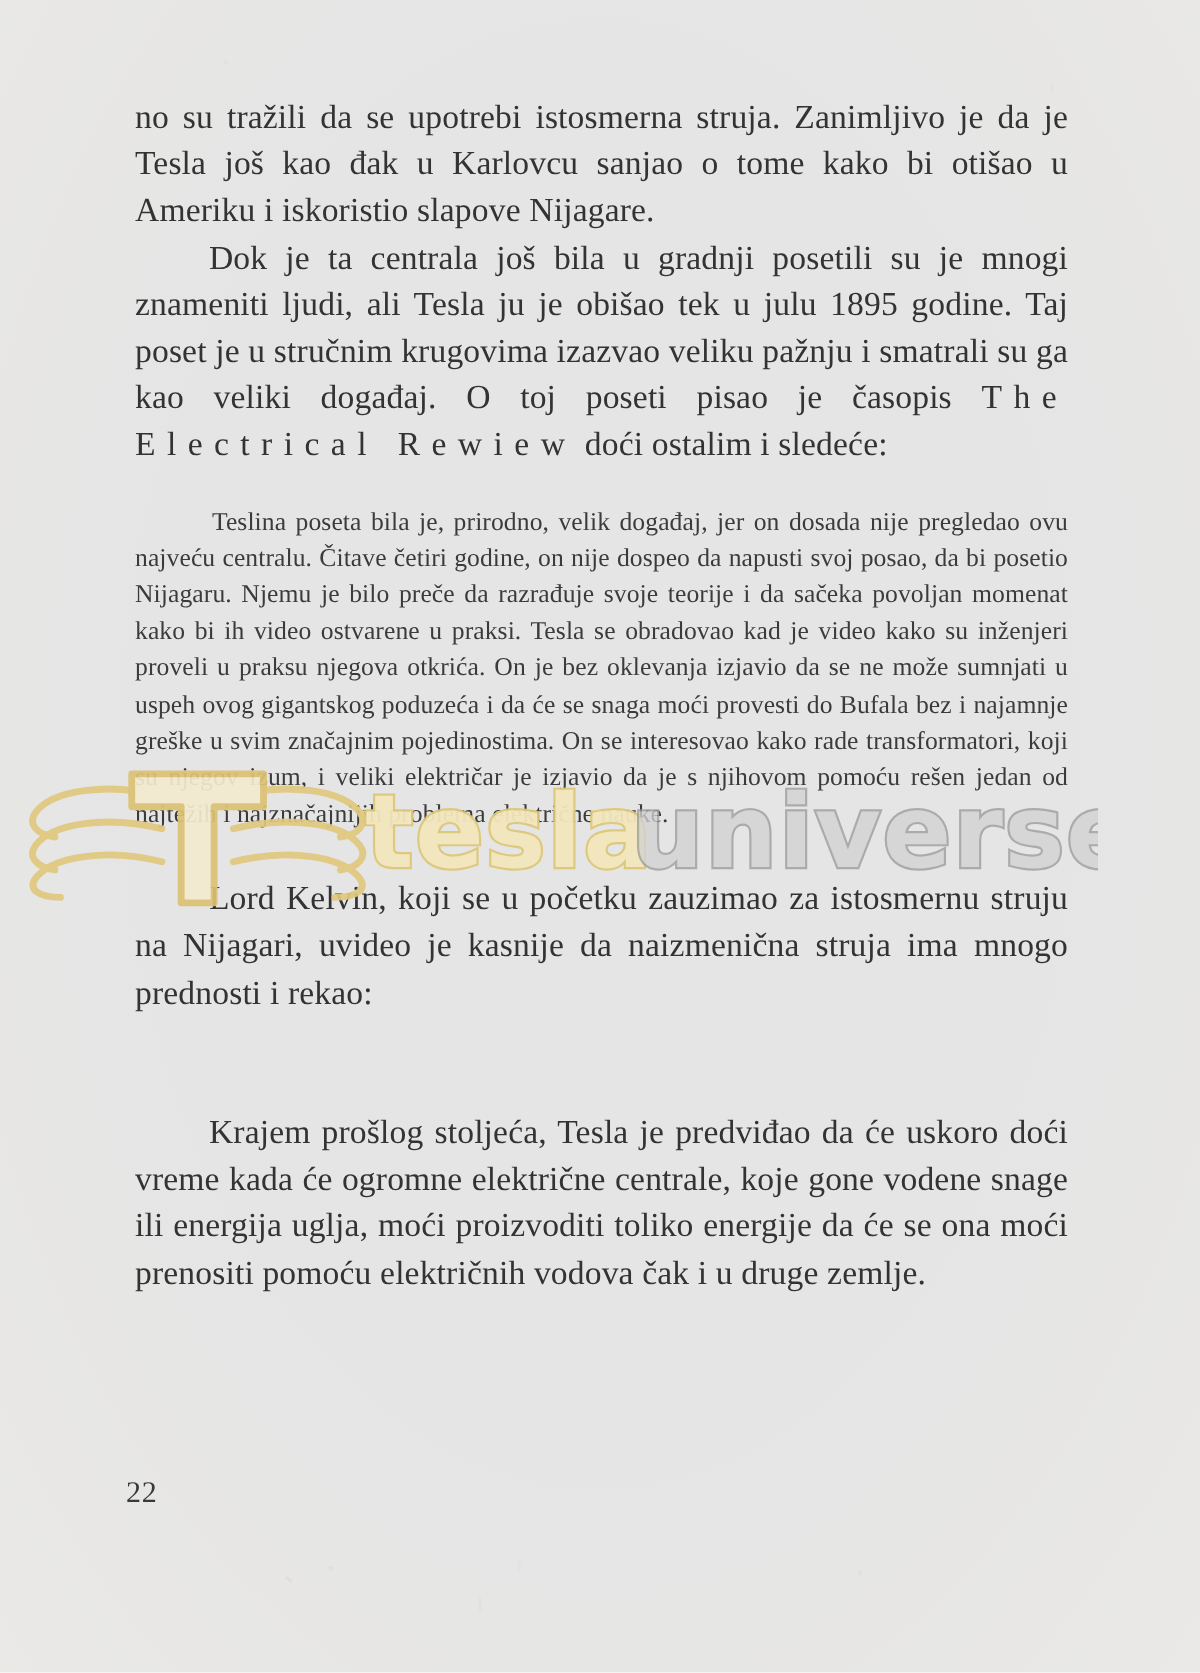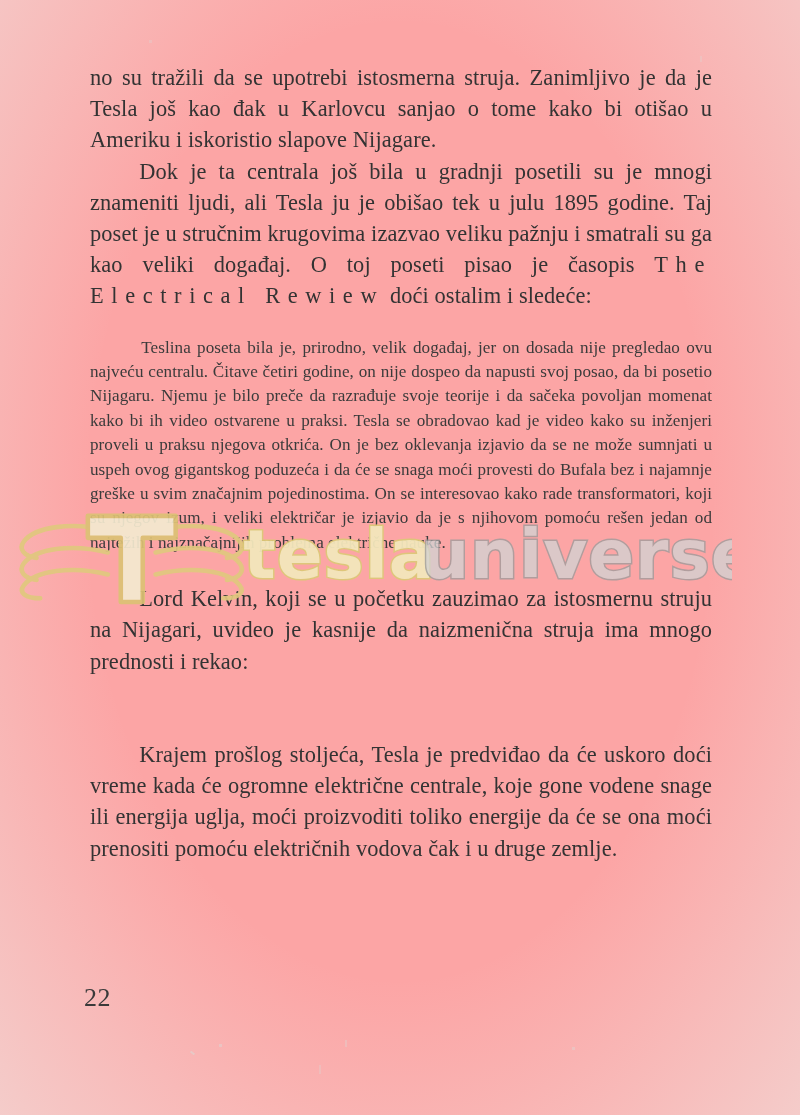--- a/index.html
+++ b/index.html
@@ -4,21 +4,21 @@
 <style>
   html, body {
     margin: 0;
     padding: 0;
     background: #ffffff;
   }
   .page {
     position: relative;
     width: 800px;
     height: 1115px;
-    background: #fca5a5;
+    background: #e5e5e5;
     overflow: hidden;
     font-family: "Liberation Serif", "DejaVu Serif", serif;
     color: #3a3a3a;
   }
 
   
   .scan-tint {
     position: absolute;
     inset: 0;
     background:
@@ -66,21 +66,21 @@
   .sp-quote2-bot { height: 32px; }
 
   
   .spaced { letter-spacing: 0.34em; }
 
   
   .folio {
     position: absolute;
     left: 84px;
     top: 985px;
-    font-size: 26px;
+    font-size: 20px;
     line-height: 1;
     color: #3a3a3a;
     letter-spacing: 0.5px;
     z-index: 2;
   }
 
   
   .watermark {
     position: absolute;
     left: 0;

